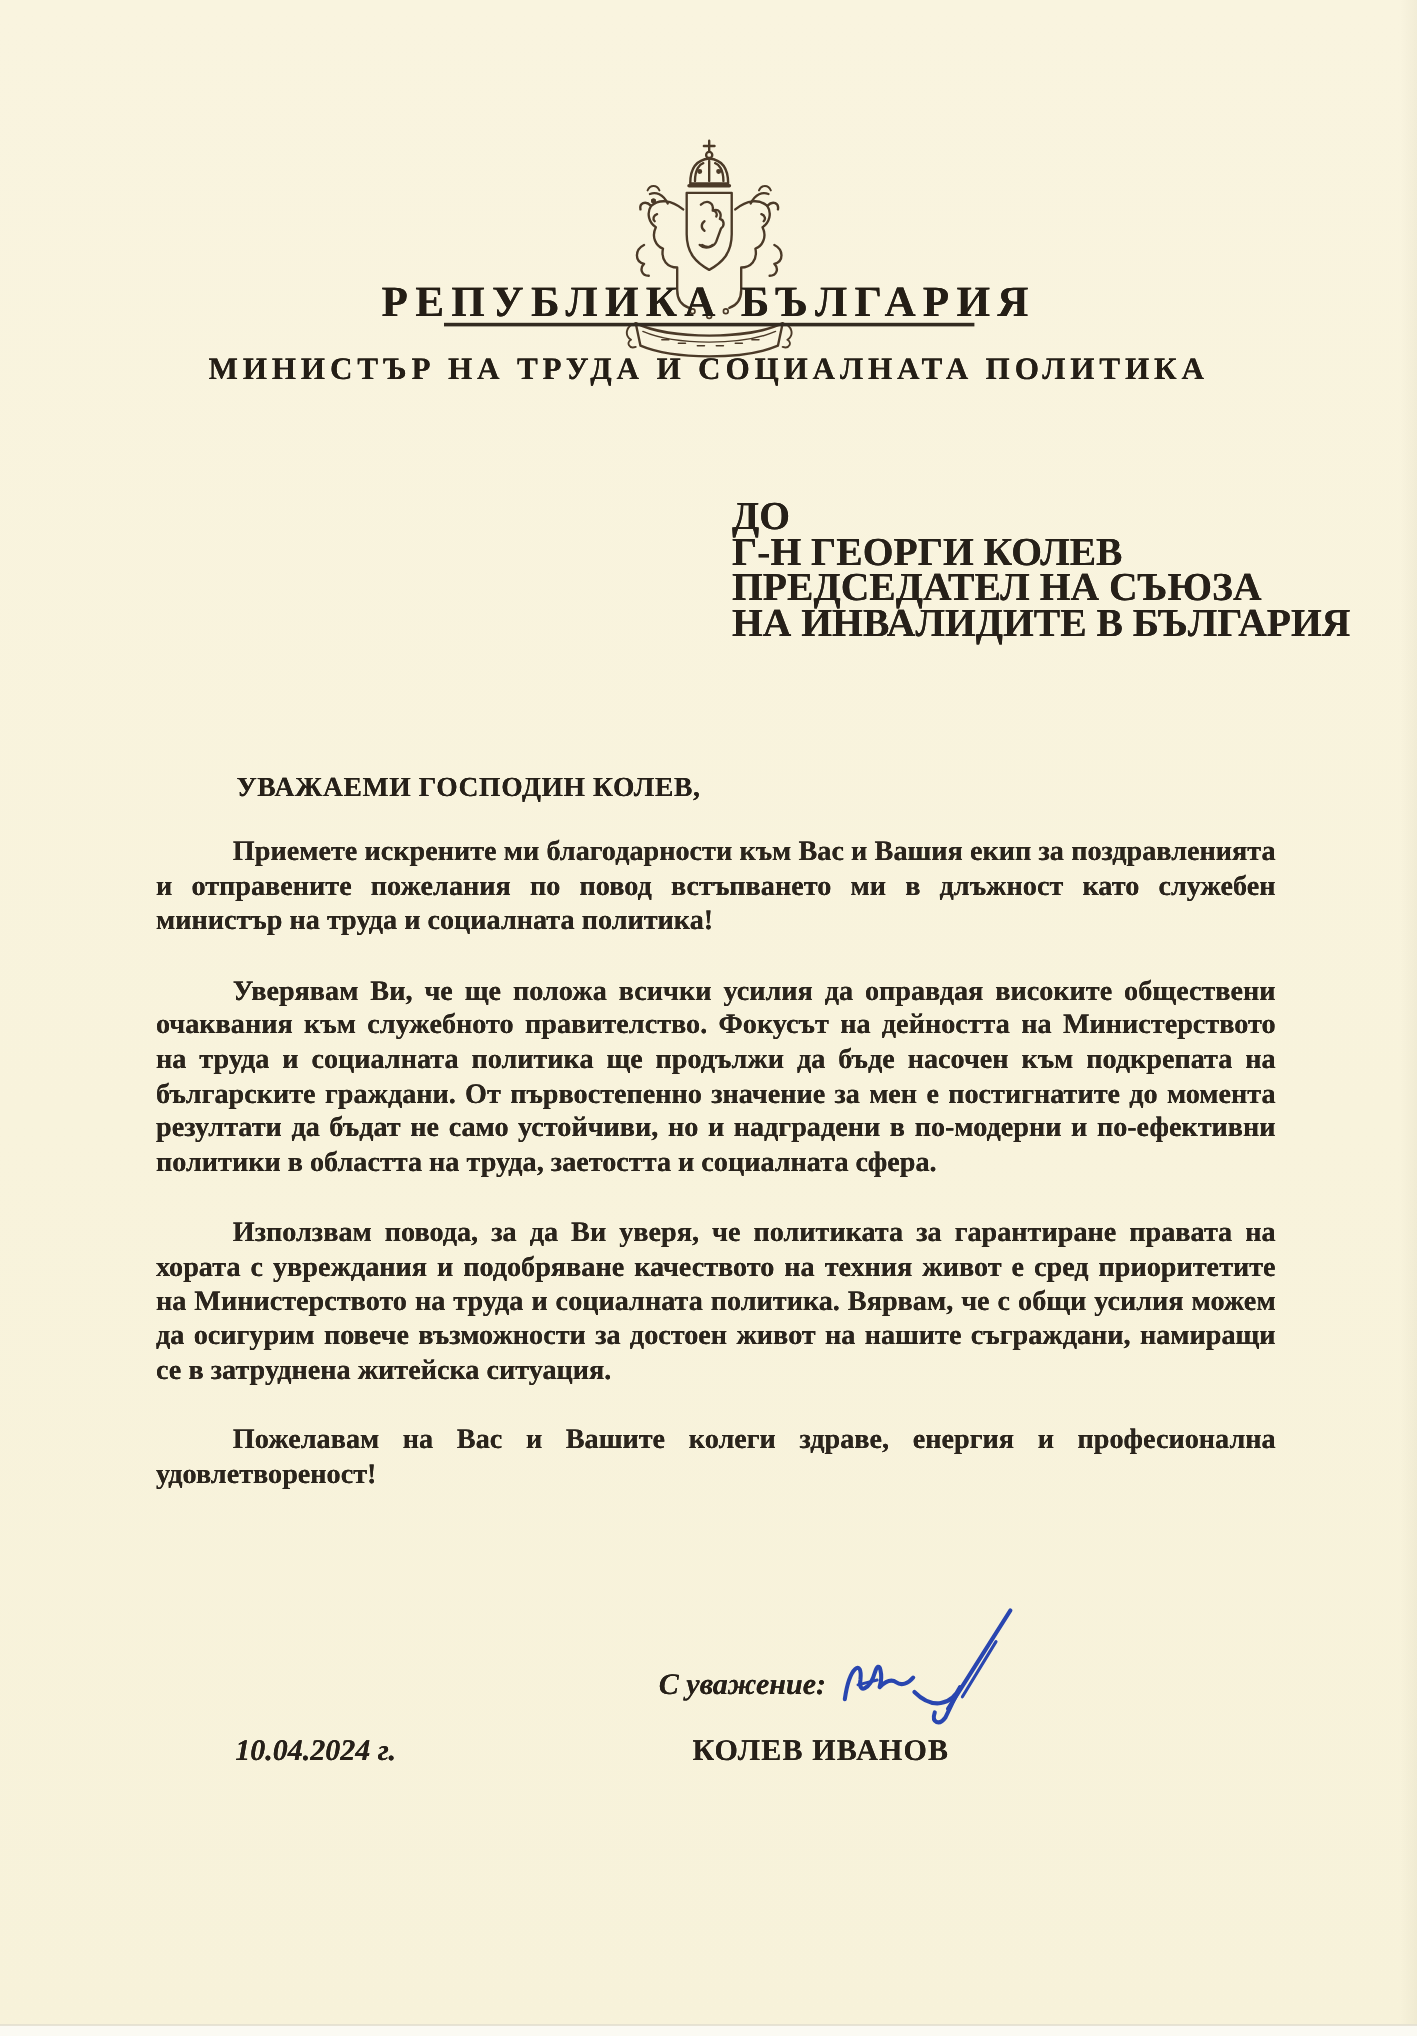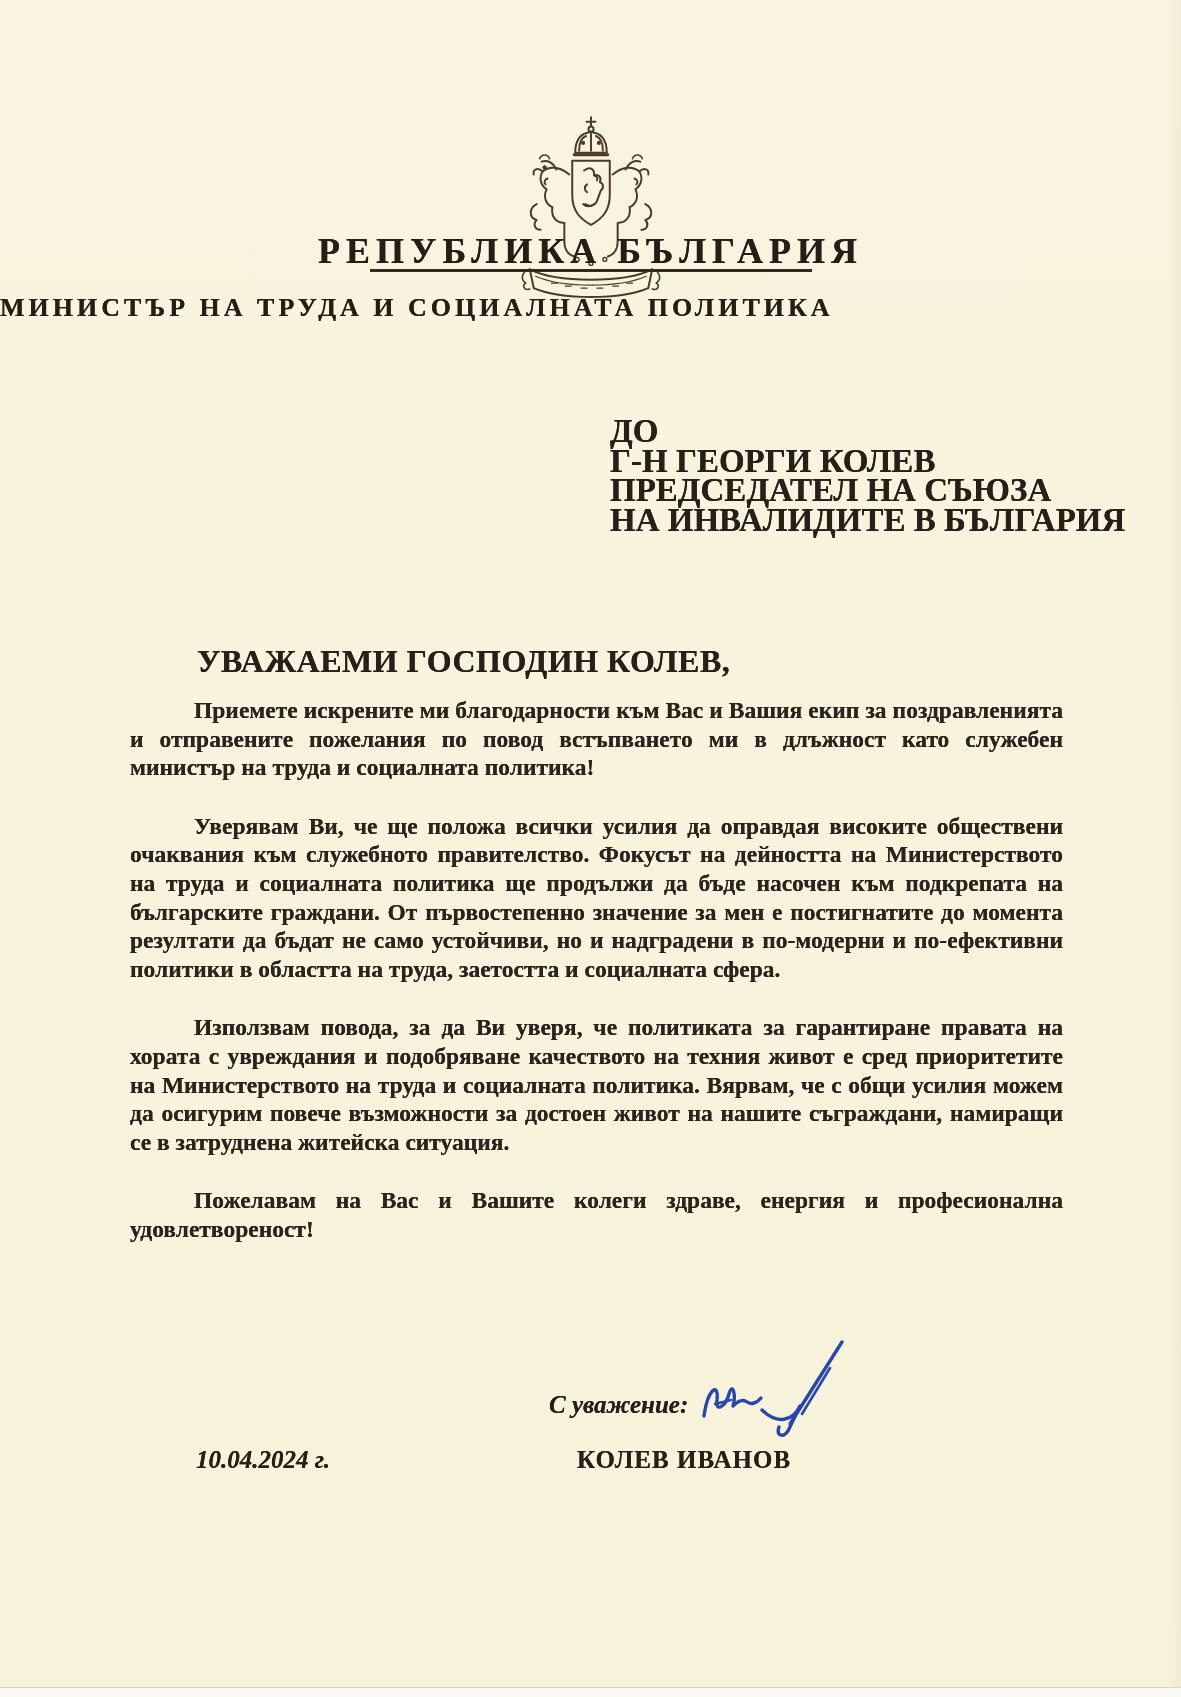--- a/index.html
+++ b/index.html
@@ -19,34 +19,34 @@
     text-align:center;font-size:36px;font-weight:bold;
     letter-spacing:6px;color:#241e16;
     text-shadow:0 0 .5px #241e16;
   }
   .title-rule{
     position:absolute;top:269px;left:50%;transform:translateX(-50%);
     width:442px;height:3px;background:#332b21;
   }
   .ministry{
     position:absolute;top:293px;left:0;width:100%;
-    text-align:left;font-size:26px;font-weight:bold;
+    text-align:center;font-size:26px;font-weight:bold;
     letter-spacing:4px;color:#241e16;
     text-shadow:0 0 .5px #241e16;
   }
   
   .recipient{
     position:absolute;left:610px;top:417px;
     font-size:33px;font-weight:bold;line-height:29.5px;
     color:#262019;text-shadow:0 0 .4px #262019;
   }
   
   .salutation{
     position:absolute;left:197px;top:643px;
-    font-size:32px;font-weight:bold;letter-spacing:.5px;
+    font-size:23px;font-weight:bold;letter-spacing:.5px;
     color:#262019;text-shadow:0 0 .4px #262019;text-align:center;
   }
   
   .body{
     position:absolute;left:130px;top:696px;width:933px;
     font-size:23.5px;line-height:28.6px;text-align:justify;
     color:#2a241c;text-shadow:0 0 .4px #2a241c;
   }
   .body p{margin:0 0 30px 0;text-indent:64px;font-weight:bold;}
   

